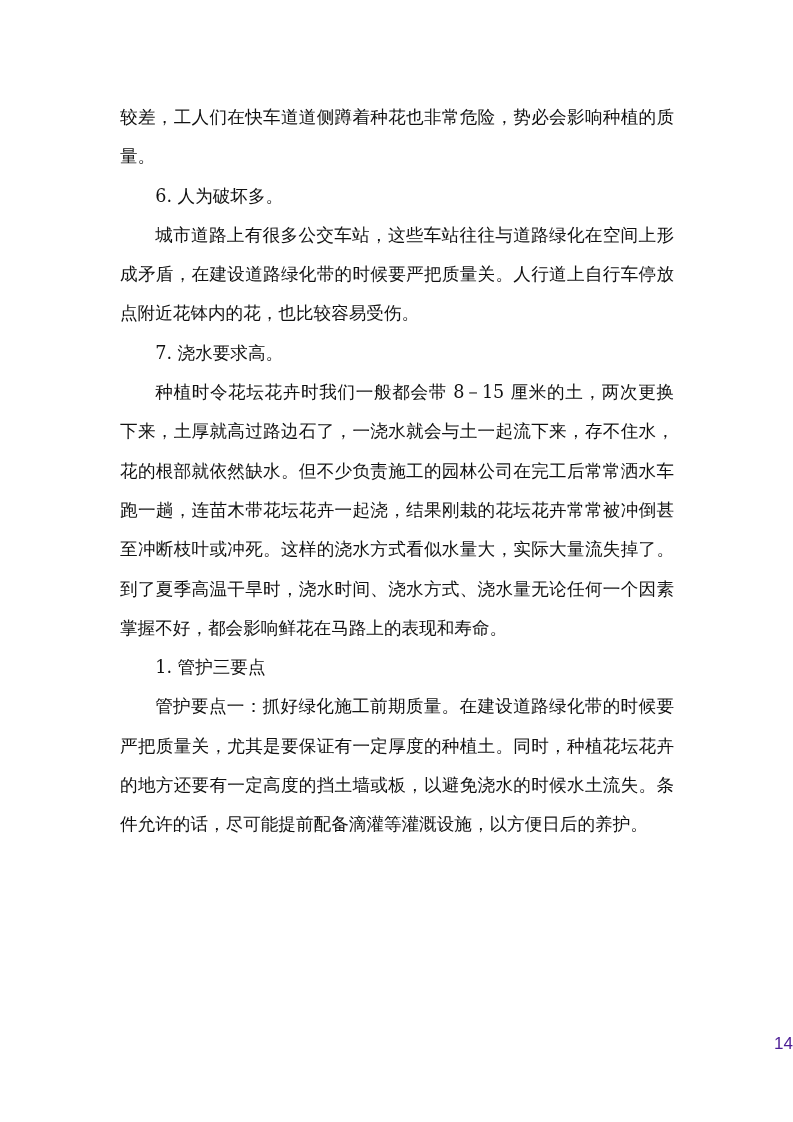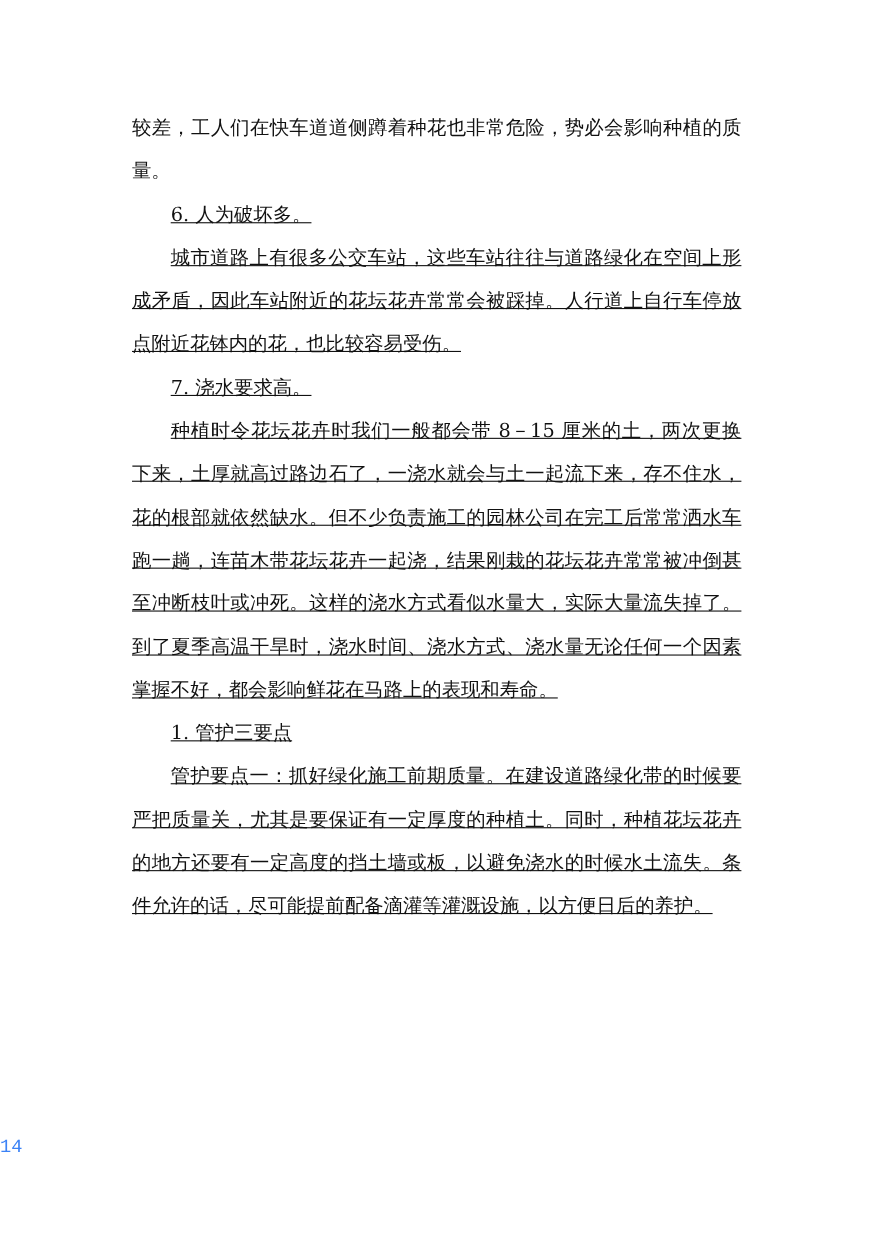--- a/index.html
+++ b/index.html
@@ -5,33 +5,33 @@
   html, body { margin: 0; padding: 0; background: #ffffff; }
   body { width: 793px; height: 1122px; position: relative; overflow: hidden; }
   .page { position: absolute; left: 0; top: 0; width: 793px; height: 1122px; background: #fff; }
   .content {
     position: absolute; left: 120px; top: 98px; width: 554px;
     font-family: "DejaVu Serif", "Liberation Serif", serif;
     font-size: 17.6px; line-height: 39.3px; color: #111;
     text-align: justify; text-justify: inter-character;
   }
   .content p { margin: 0; }
-  .indent { text-indent: 2em; text-decoration: underline; }
+  .indent { text-indent: 2em; }
   .page-number {
-    position: absolute; left: 0; width: 793px; top: 1034px; text-align: left;
-    font-family: Liberation Mono, monospace; font-size: 17px; color: #3b82f6;
+    position: absolute; left: 0; width: 793px; top: 1034px; text-align: right;
+    font-family: Liberation Sans, sans-serif; font-size: 17px; color: #4c1d95;
   }
 </style>
 </head>
 <body>
 
 <div class="page">
   <div class="content">
     <p>较差，工人们在快车道道侧蹲着种花也非常危险，势必会影响种植的质量。</p>
     <p class="indent">6. 人为破坏多。</p>
-    <p class="indent">城市道路上有很多公交车站，这些车站往往与道路绿化在空间上形成矛盾，因此车站附近的花坛花卉常常会被踩掉。人行道上自行车停放点附近花钵内的花，也比较容易受伤。</p>
+    <p class="indent">城市道路上有很多公交车站，这些车站往往与道路绿化在空间上形成矛盾，在建设道路绿化带的时候要严把质量关。人行道上自行车停放点附近花钵内的花，也比较容易受伤。</p>
     <p class="indent">7. 浇水要求高。</p>
     <p class="indent">种植时令花坛花卉时我们一般都会带 8－15 厘米的土，两次更换下来，土厚就高过路边石了，一浇水就会与土一起流下来，存不住水，花的根部就依然缺水。但不少负责施工的园林公司在完工后常常洒水车跑一趟，连苗木带花坛花卉一起浇，结果刚栽的花坛花卉常常被冲倒甚至冲断枝叶或冲死。这样的浇水方式看似水量大，实际大量流失掉了。到了夏季高温干旱时，浇水时间、浇水方式、浇水量无论任何一个因素掌握不好，都会影响鲜花在马路上的表现和寿命。</p>
     <p class="indent">1. 管护三要点</p>
     <p class="indent">管护要点一：抓好绿化施工前期质量。在建设道路绿化带的时候要严把质量关，尤其是要保证有一定厚度的种植土。同时，种植花坛花卉的地方还要有一定高度的挡土墙或板，以避免浇水的时候水土流失。条件允许的话，尽可能提前配备滴灌等灌溉设施，以方便日后的养护。</p>
   </div>
   <div class="page-number">14</div>
 </div>
 
 </body></html>

